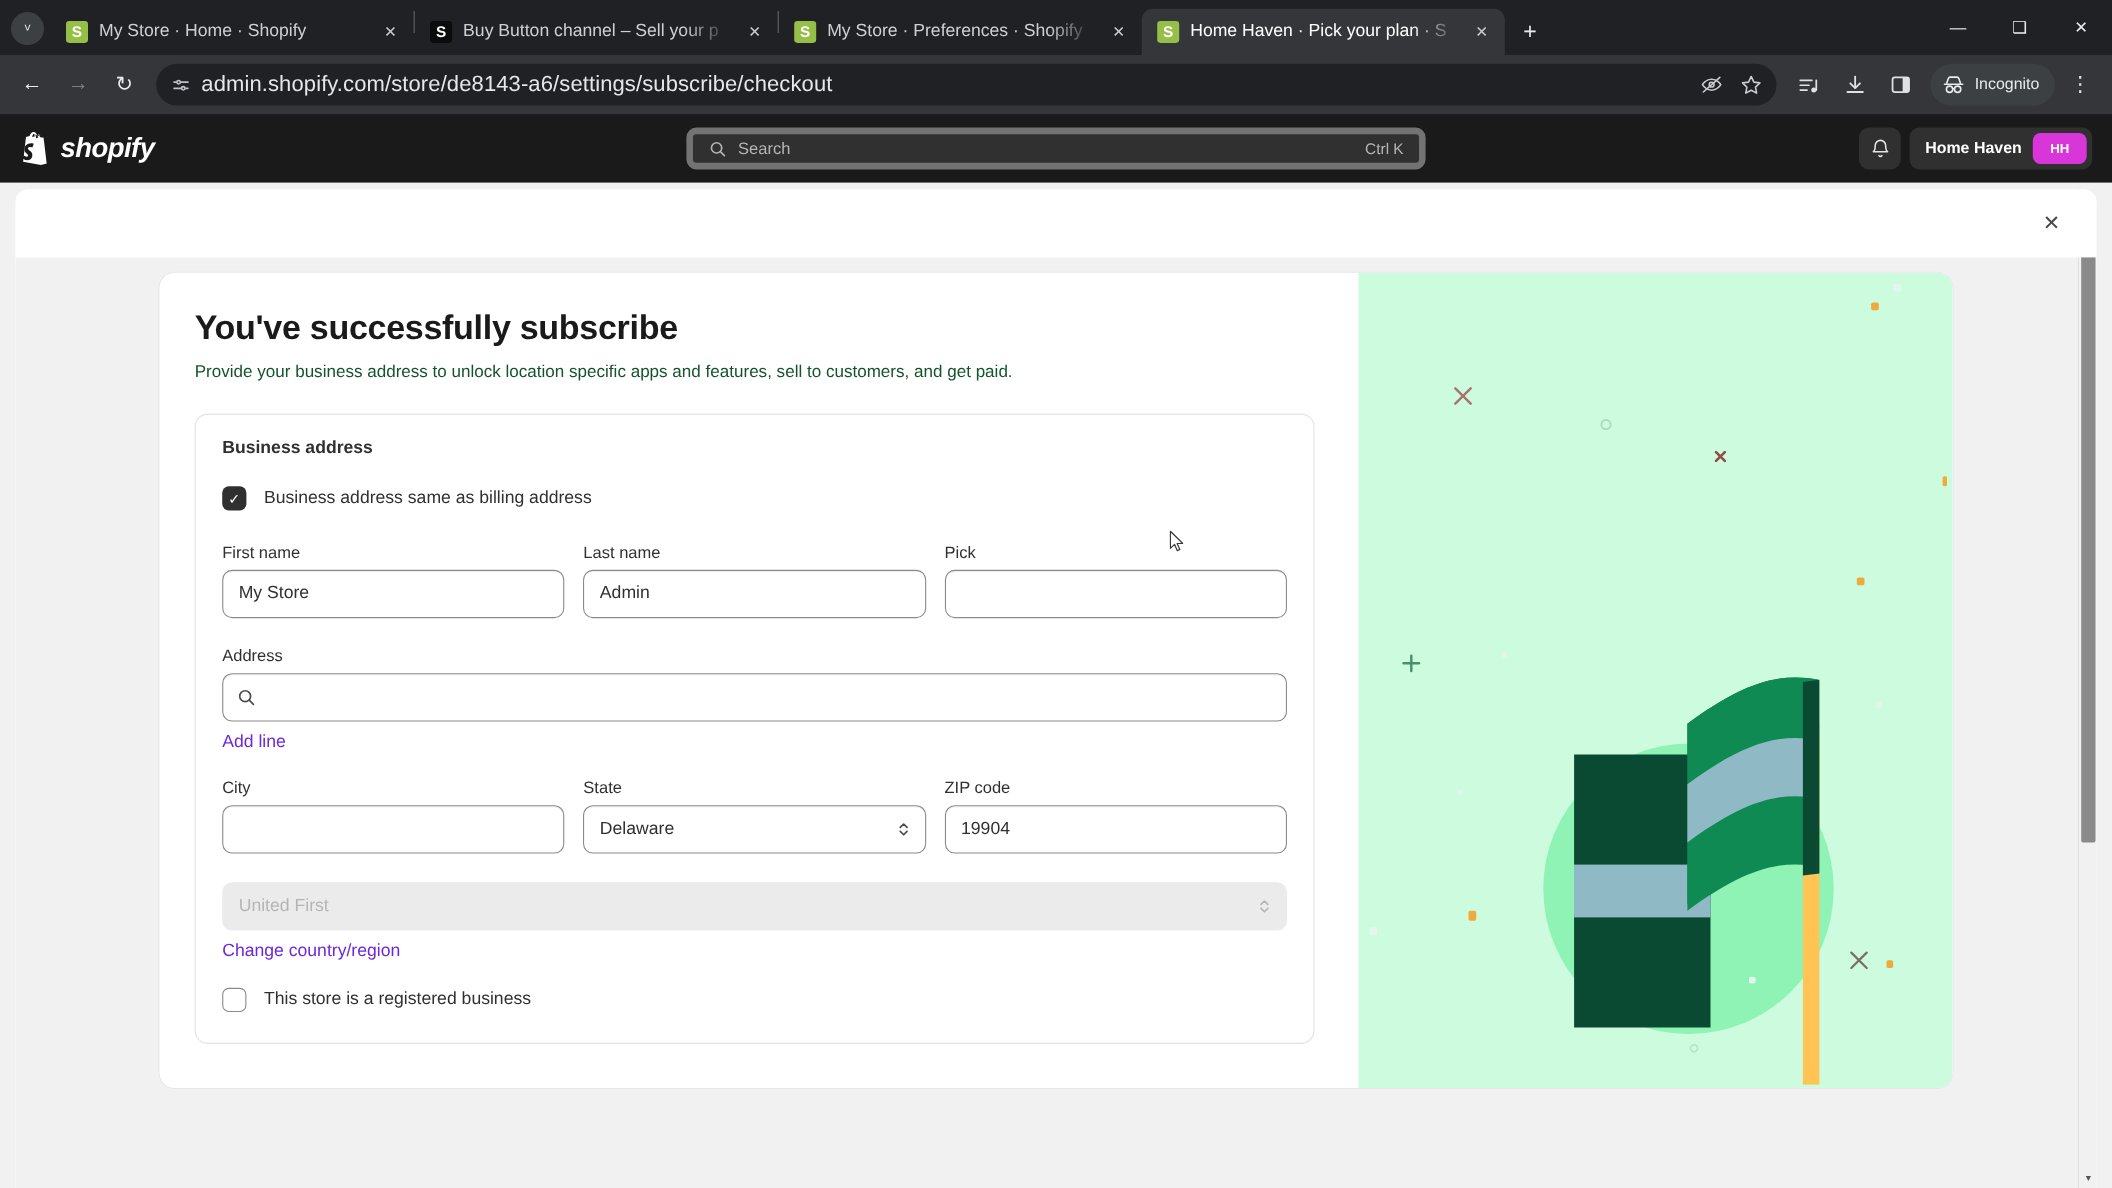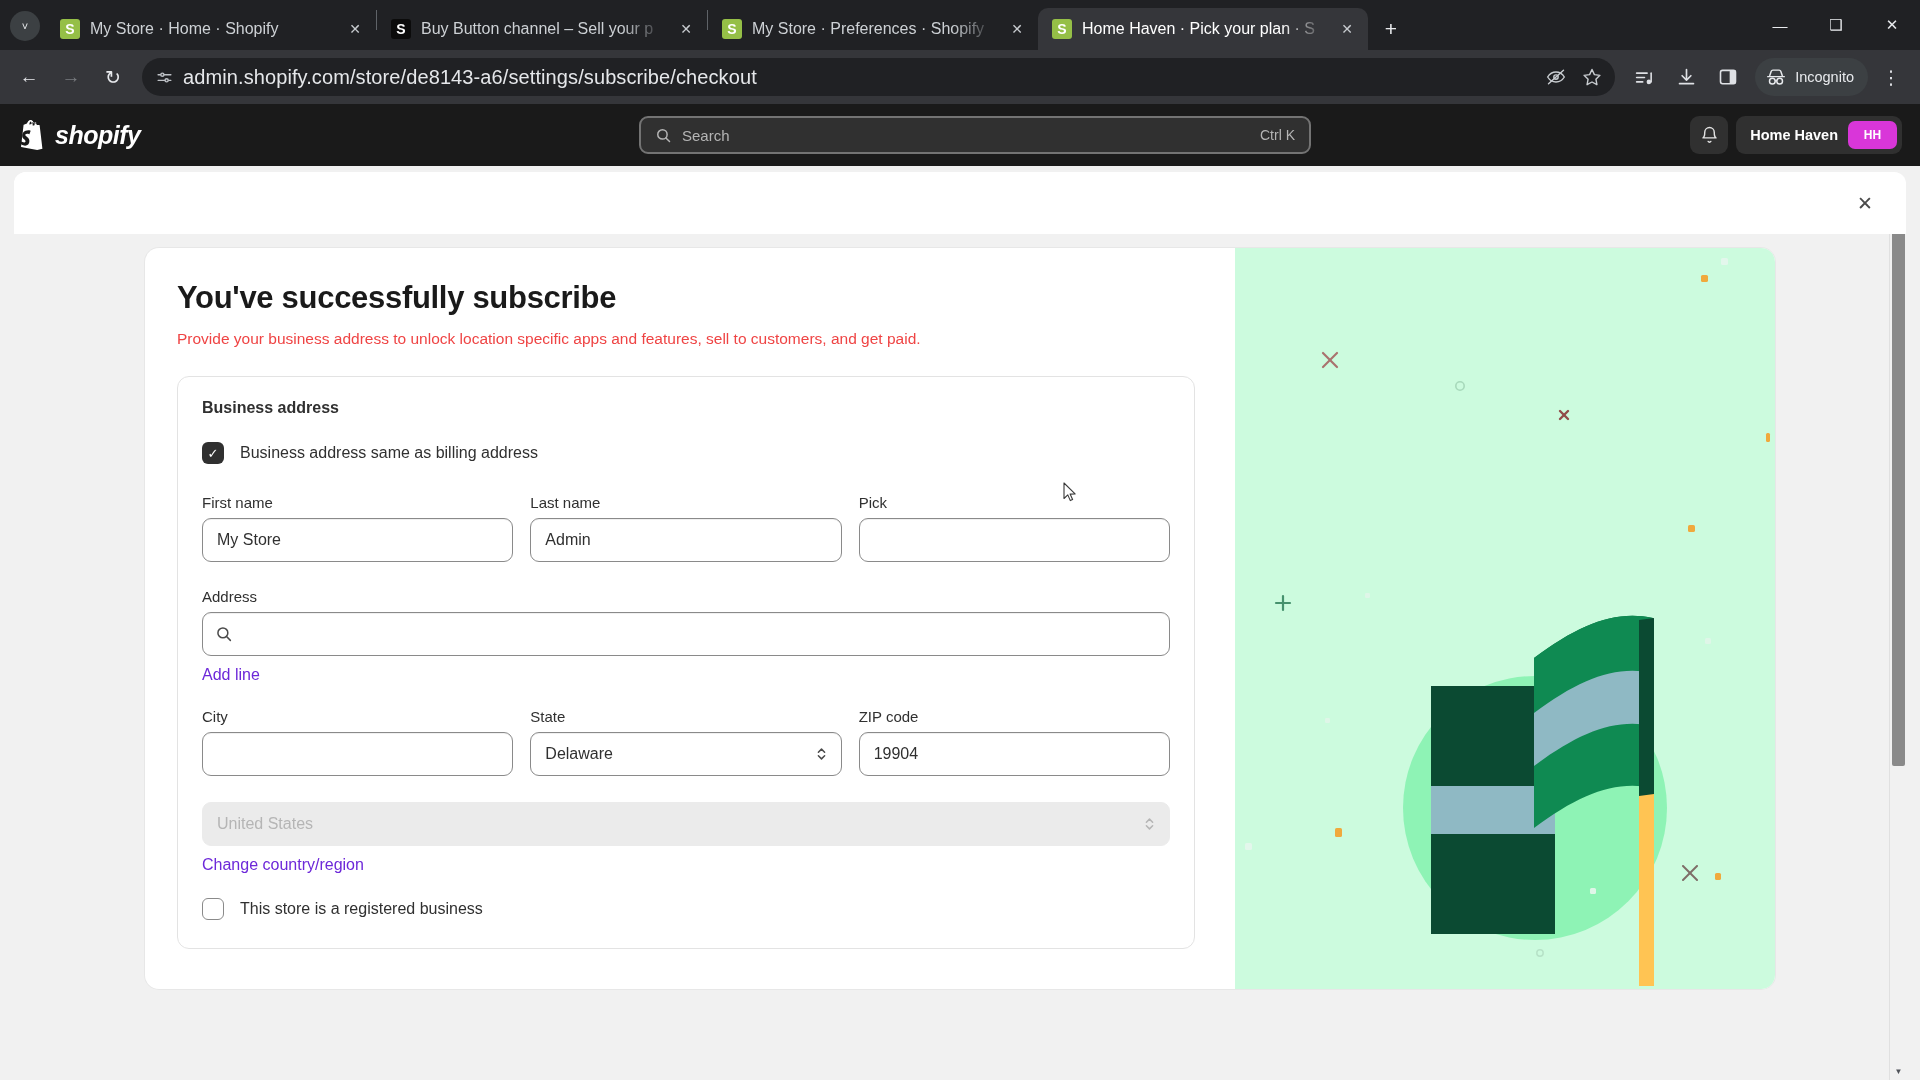--- a/index.html
+++ b/index.html
@@ -98,22 +98,22 @@
     display:flex; align-items:center; position:relative;
   }
   .shop-logo { display:flex;align-items:center;gap:9px; margin-left:20px; }
   .shop-logo .bag {
     width:26px;height:30px; position:relative;
   }
   .shop-logo .wordmark { color:#fff; font-size:25px; font-weight:700; font-style:italic; letter-spacing:-.5px;}
   .shop-search {
     position:absolute; left:50%; transform:translateX(-50%);
     width:672px; height:38px; background:#303030;
-    border:2px solid #737373; border-radius:9px;
-    display:flex; align-items:center; padding: 0 14px; gap:10px;margin-left:15px;
+    border:6px solid #737373; border-radius:9px;
+    display:flex; align-items:center; padding: 0 14px; gap:10px;
   }
   .shop-search .ph { color:#b5b5b5; font-size:15px; flex:1; }
   .shop-search .kbd { color:#b5b5b5; font-size:14px; }
   .shop-right { position:absolute; right:18px; display:flex;align-items:center;gap:8px; }
   .bell-btn {
     width:38px;height:38px;border-radius:9px;background:#303030;
     display:flex;align-items:center;justify-content:center;color:#e3e3e3;
   }
   .store-pill {
     height:38px;border-radius:9px;background:#303030;
@@ -157,21 +157,21 @@
   .card-left { flex:1; padding: 32px 40px 40px 32px; min-width:0;}
   .card-right {
     width:540px; flex:none; background:#ccfbde;
     position:relative; overflow:hidden;
   }
 
   h1.title {
     font-size:31px; color:#1a1a1a; font-weight:700;
     letter-spacing:-.3px; margin-bottom:14px;
   }
-  p.subtitle { font-size:15.5px; color:#ef4444; margin-bottom:28px;}
+  p.subtitle { font-size:15.5px; color:#14532d; margin-bottom:28px;}
 
   .section {
     border:1px solid #e3e3e3; border-radius:12px;
     padding: 22px 24px 28px 24px;
   }
   .section h2 { font-size:16px; color:#303030; font-weight:650; margin-bottom:25px; }
 
   .cbrow { display:flex; align-items:center; gap:16px; margin-bottom:30px; }
   .cbox {
     width:22px;height:22px;border-radius:6px;flex:none;
@@ -470,21 +470,21 @@
                   <div class="fieldcol">
                     <label class="flabel">ZIP code</label>
                     <div class="input">
                       <span class="val">19904</span>
                     </div>
                   </div>
                 </div>
 
                 <div class="row-full">
                   <div class="input disabled">
-                    <span class="val">United States</span>
+                    <span class="val">United First</span>
                     <span class="select-caret">
                       <svg width="11" height="16" viewBox="0 0 12 18" fill="none" stroke="#b5b5b5" stroke-width="1.7" stroke-linecap="round" stroke-linejoin="round">
                         <polyline points="2.5,7 6,3.5 9.5,7"></polyline>
                           <polyline points="2.5,11 6,14.5 9.5,11"></polyline>
                       </svg>
                     </span>
                   </div>
                 </div>
                 <div class="linkrow">
                   <a class="link" href="#">Change country/region</a>

